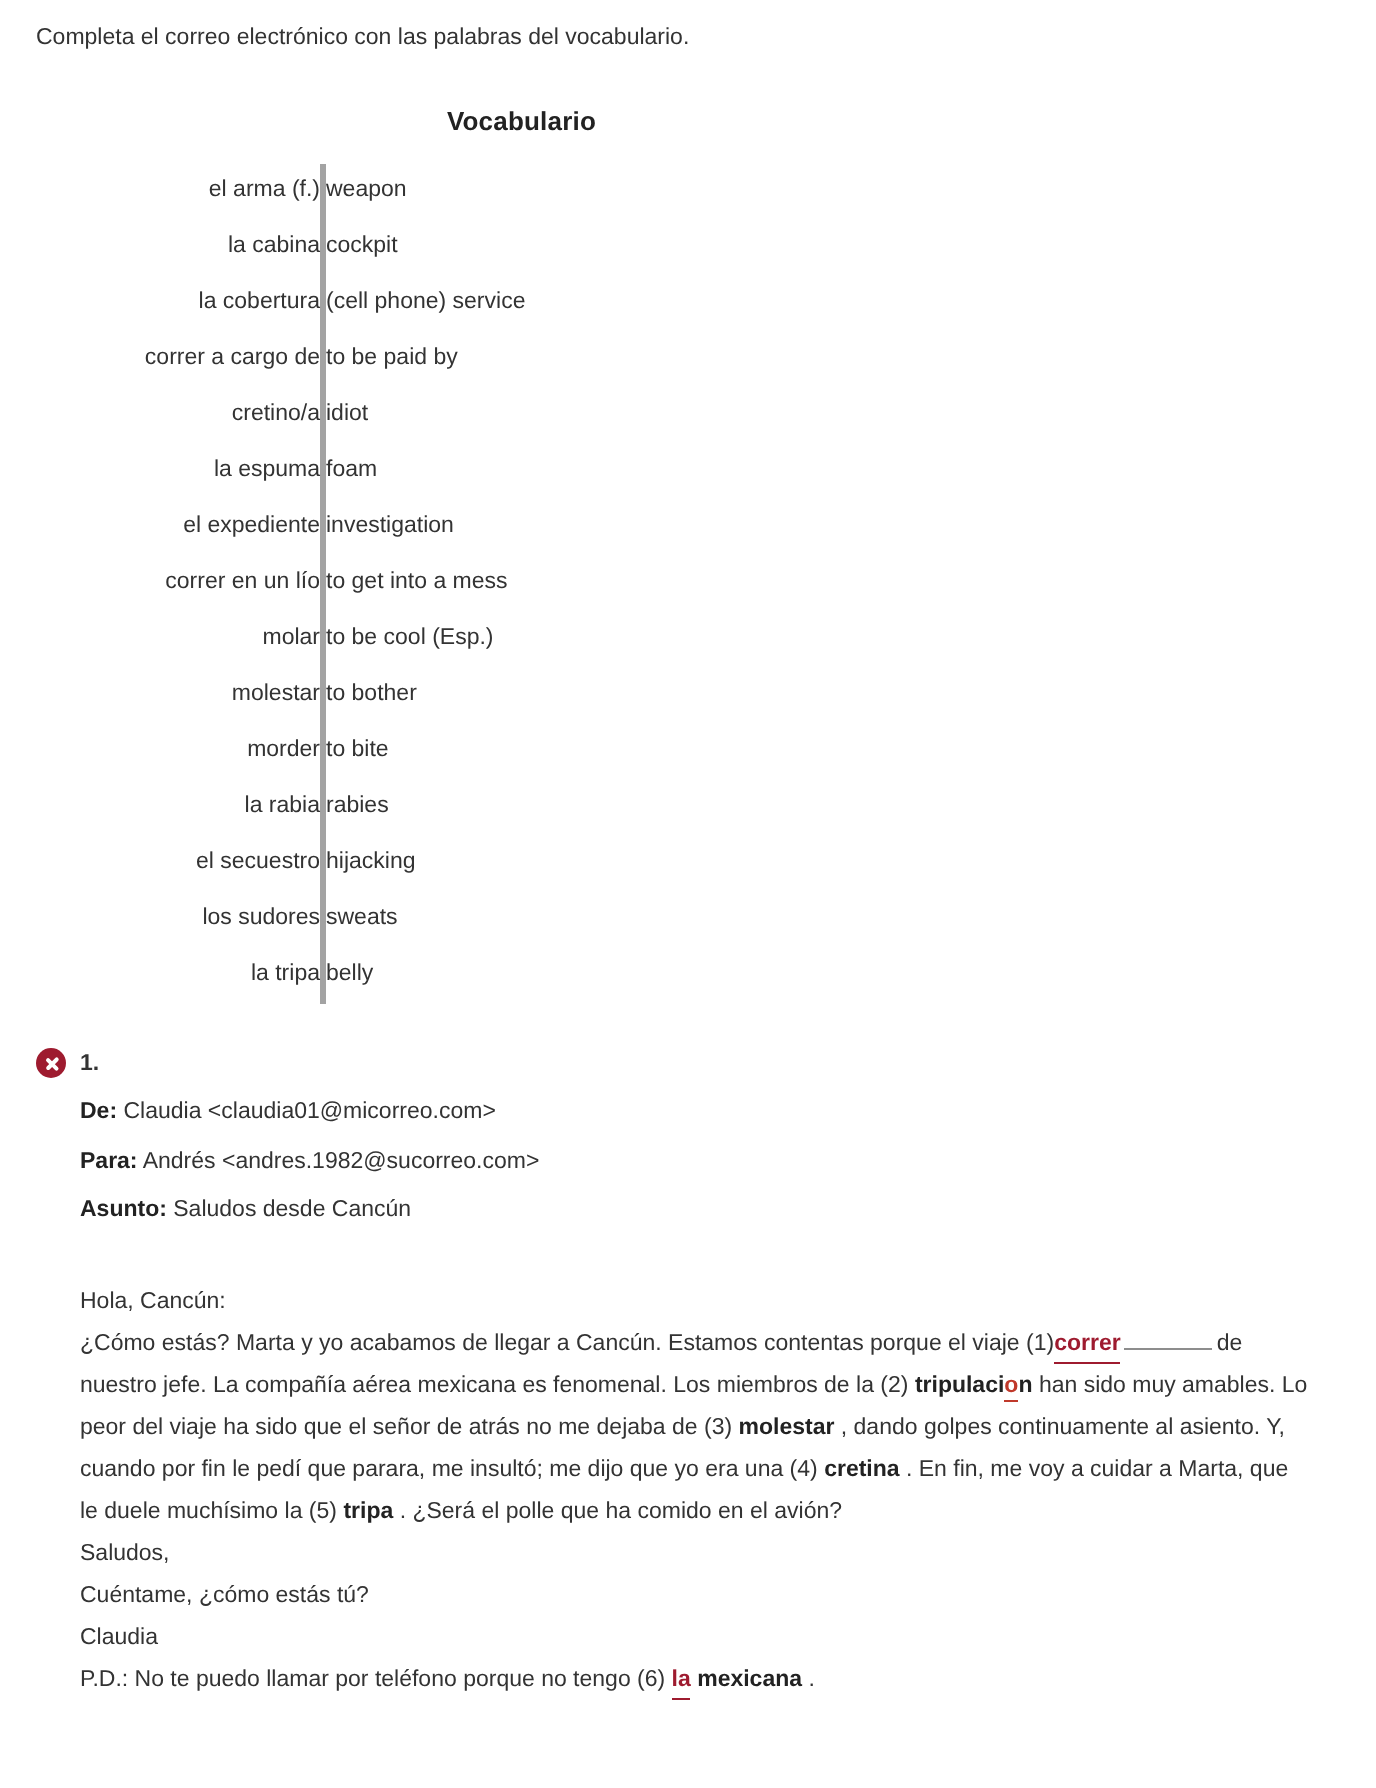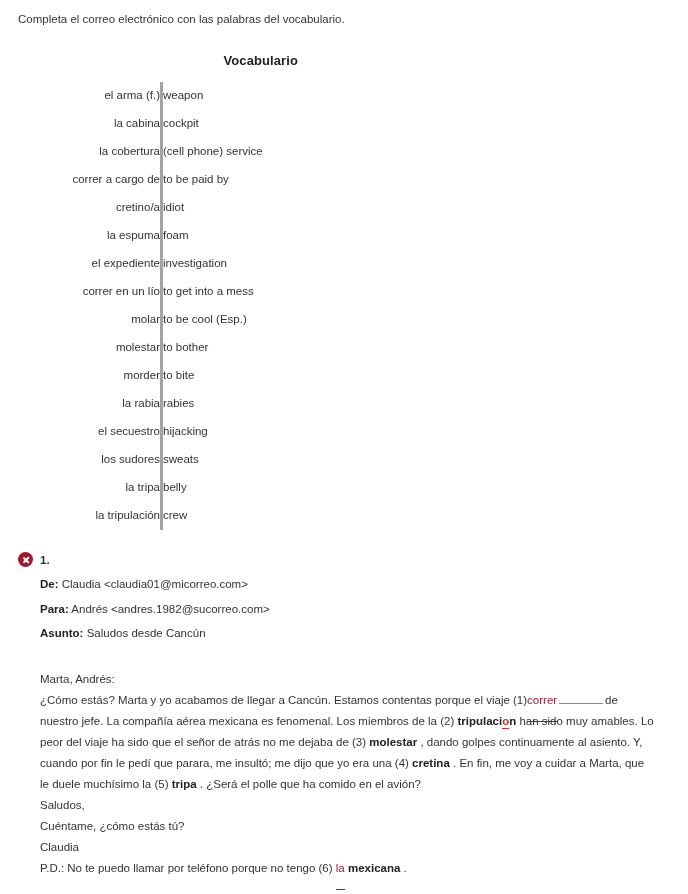--- a/index.html
+++ b/index.html
@@ -126,24 +126,24 @@
   .email-body p {
     margin: 0 0 0 0;
   }
 
   
   .ans {
     font-weight: bold;
     color: #222222;
   }
   .ans-red {
-    font-weight: normal;
+    font-weight: bold;
     color: #9e1b2f;
     border-bottom: 1.4px solid #9e1b2f;
-    padding-bottom: 15px;
+    padding-bottom: 3px;
     margin-top: 16px;
   }
   .ans-char-red {
     color: #c0392b;
     border-bottom: 1.4px solid #c0392b;
     padding-bottom: 1px;
   }
   .blank {
     display: inline-block;
     width: 44px;
@@ -216,24 +216,20 @@
         <td class="def">hijacking</td>
       </tr>
       <tr>
         <td class="term">los sudores</td>
         <td class="def">sweats</td>
       </tr>
       <tr>
         <td class="term">la tripa</td>
         <td class="def">belly</td>
       </tr>
-      <tr>
-        <td class="term">la tripulación</td>
-        <td class="def">crew</td>
-      </tr>
     </tbody>
   </table>
 </div>
 
 <div class="question-block">
 
   <div class="q-head">
     <span class="err-icon"></span>
     <span class="q-number">1.</span>
   </div>
@@ -250,21 +246,21 @@
       <span>Andrés &lt;andres.1982@sucorreo.com&gt;</span>
     </div>
 
     <div class="email-meta-line">
       <span class="lbl">Asunto:</span>
       <span>Saludos desde Cancún</span>
     </div>
 
     <div class="email-body">
 
-      <p>Marta, Andrés:</p>
+      <p>Hola, Cancún:</p>
 
       <p><span>¿Cómo estás? Marta y yo acabamos de llegar a Cancún. Estamos contentas porque el viaje (1)</span><span class="ans-red">correr</span><span class="blank"></span><span>de nuestro jefe. La compañía aérea mexicana es fenomenal. Los miembros de la (2)</span> <span class="ans"><span>tripulaci</span><span class="ans-char-red">o</span><span>n</span></span> <span>han sido muy amables. Lo peor del viaje ha sido que el señor de atrás no me dejaba de (3)</span> <span class="ans">molestar</span> <span>, dando golpes continuamente al asiento. Y, cuando por fin le pedí que parara, me insultó; me dijo que yo era una (4)</span> <span class="ans">cretina</span> <span>. En fin, me voy a cuidar a Marta, que le duele muchísimo la (5)</span> <span class="ans">tripa</span> <span>. ¿Será el polle que ha comido en el avión?</span></p>
 
       <p>Saludos,</p>
       <p>Cuéntame, ¿cómo estás tú?</p>
       <p>Claudia</p>
 
       <p><span>P.D.: No te puedo llamar por teléfono porque no tengo (6)</span> <span class="ans-red">la</span> <span class="ans">mexicana</span> <span>.</span></p>
 
     </div>

